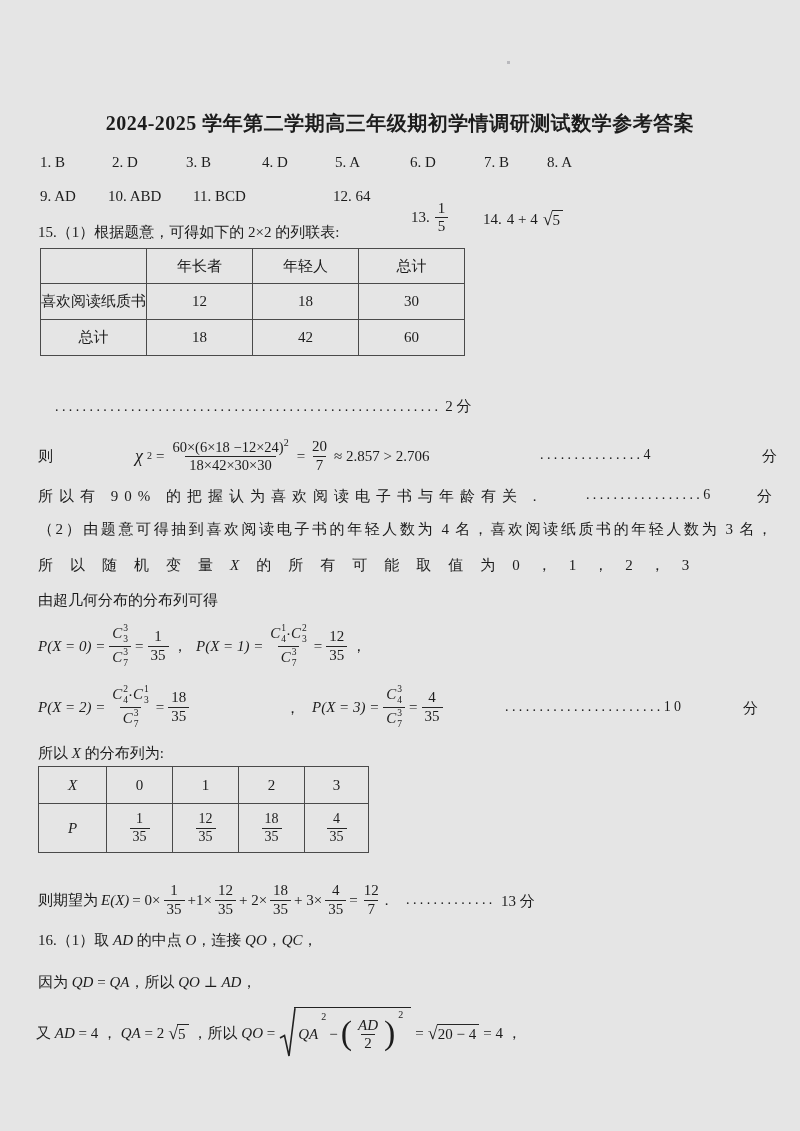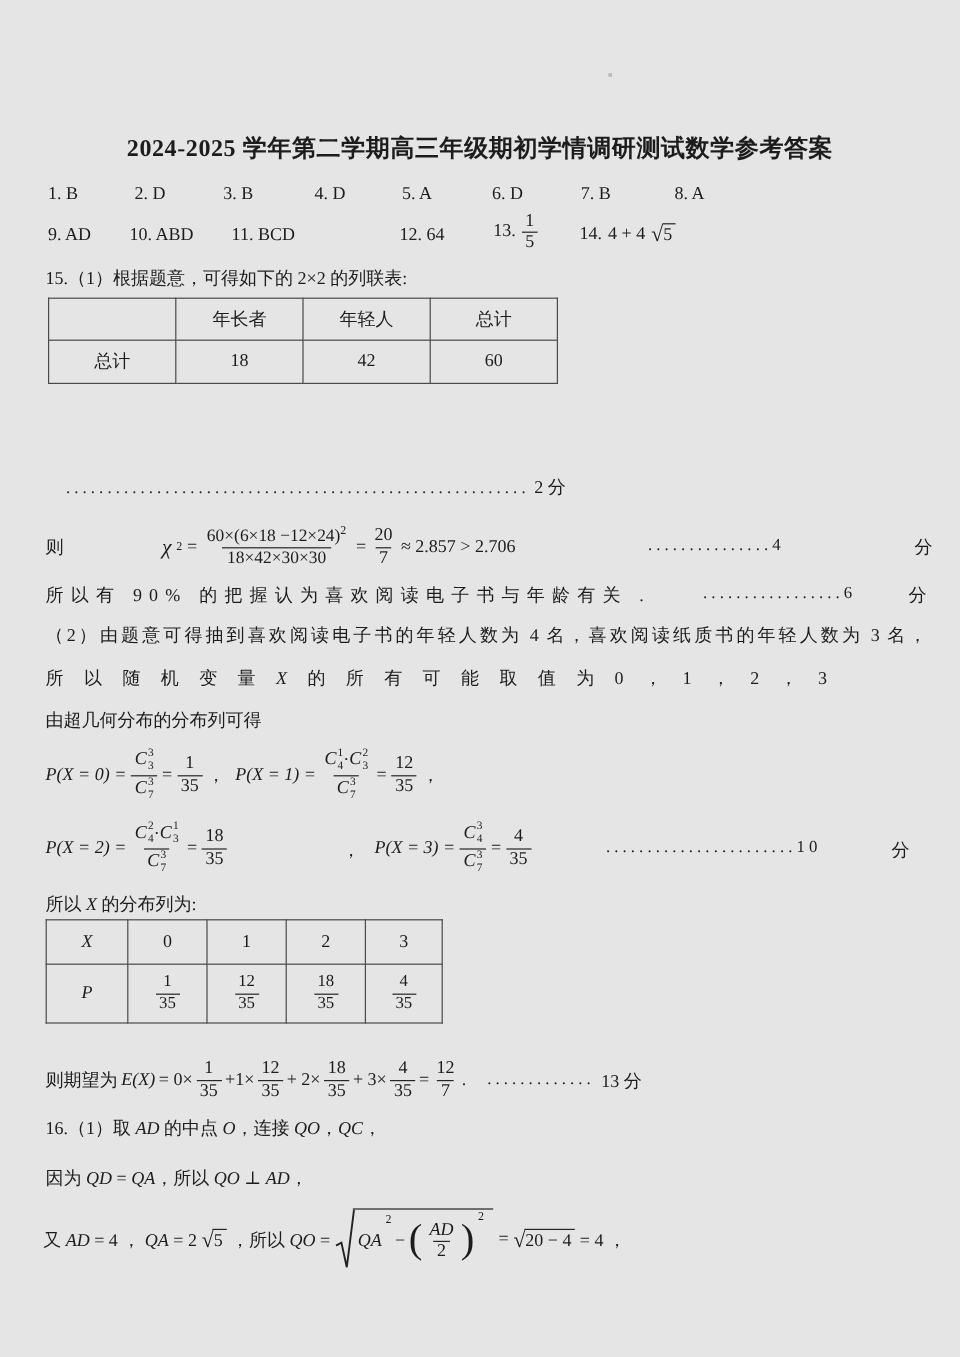--- a/index.html
+++ b/index.html
@@ -5,21 +5,21 @@
   html,body{margin:0;padding:0;background:#fff;}
   .page{position:relative;width:800px;height:1131px;background:#e5e5e5;overflow:hidden;
         font-family:"Liberation Serif","DejaVu Serif",serif;color:#1c1c1c;font-size:15px;}
   .abs{position:absolute;}
   .title{position:absolute;top:110px;left:0;width:100%;text-align:center;margin:0;
          font-size:20px;font-weight:bold;letter-spacing:0.5px;}
   .stray{position:absolute;left:507px;top:61px;width:3px;height:3px;background:#b9b9bd;}
   
   .ansrow{position:absolute;left:0;top:0;width:800px;}
   .ansrow>span{position:absolute;white-space:nowrap;}
-  .grp{display:inline-flex;align-items:center;gap:5px;white-space:nowrap;}
+  .grp{display:inline-flex;align-items:center;gap:5px;white-space:nowrap;margin-top:24px;}
   
   .frac{display:inline-flex;flex-direction:column;align-items:center;line-height:1.15;
         vertical-align:middle;text-align:center;}
   .frac .fn{padding:0 3px;}
   .frac .fd{border-top:1.3px solid #262626;padding:0 3px;}
   
   .rt{display:inline-flex;align-items:flex-start;}
   .rt .rts{font-size:18px;line-height:1;margin-right:-1px;}
   .rt .rtb{border-top:1.2px solid #262626;padding:1px 3px 0 1px;line-height:1.1;}
   
@@ -71,21 +71,21 @@
   <h1 class="title">2024-2025 学年第二学期高三年级期初学情调研测试数学参考答案</h1>
 
   <div class="ansrow" style="top:154px;">
     <span style="left:40px">1. B</span>
     <span style="left:112px">2. D</span>
     <span style="left:186px">3. B</span>
     <span style="left:262px">4. D</span>
     <span style="left:335px">5. A</span>
     <span style="left:410px">6. D</span>
     <span style="left:484px">7. B</span>
-    <span style="left:562px">8. A</span>
+    <span style="left:547px">8. A</span>
   </div>
 
   <div class="ansrow" style="top:174px;height:44px;">
     <span style="left:40px;top:14px">9. AD</span>
     <span style="left:108px;top:14px">10. ABD</span>
     <span style="left:193px;top:14px">11. BCD</span>
     <span style="left:333px;top:14px">12. 64</span>
     <span class="grp" style="left:411px;top:2px">
       <span>13.</span>
       <span class="frac">
@@ -105,20 +105,26 @@
 
   <div class="abs" style="top:223px;left:38px">15.（1）根据题意，可得如下的 2×2 的列联表:</div>
 
   <table class="t1" style="top:248px;left:40px">
     <tbody>
         <tr>
       <td></td>
       <td>年长者</td>
       <td>年轻人</td>
       <td>总计</td>
+    </tr>
+    <tr>
+      <td>喜欢阅读纸质书</td>
+      <td>12</td>
+      <td>18</td>
+      <td>30</td>
     </tr>
     <tr>
       <td>总计</td>
       <td>18</td>
       <td>42</td>
       <td>60</td>
     </tr>
   </tbody>
     </table>
 

